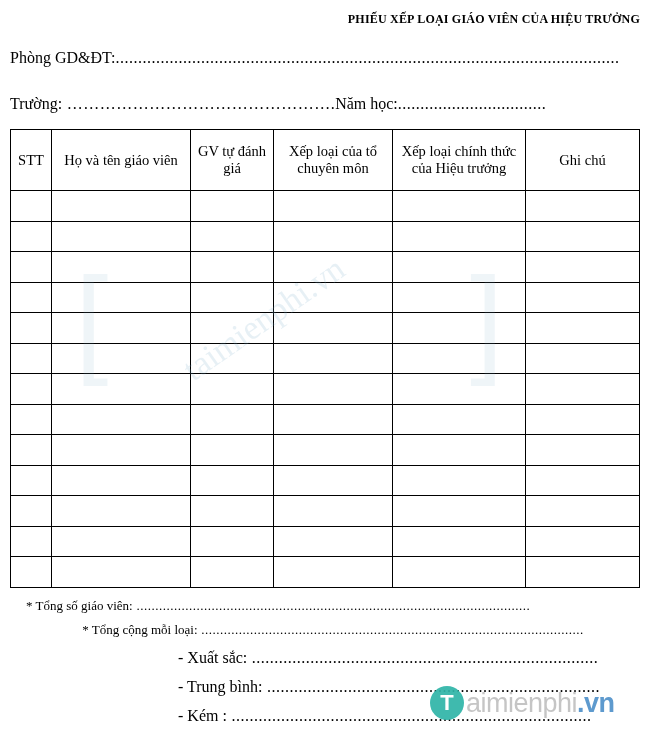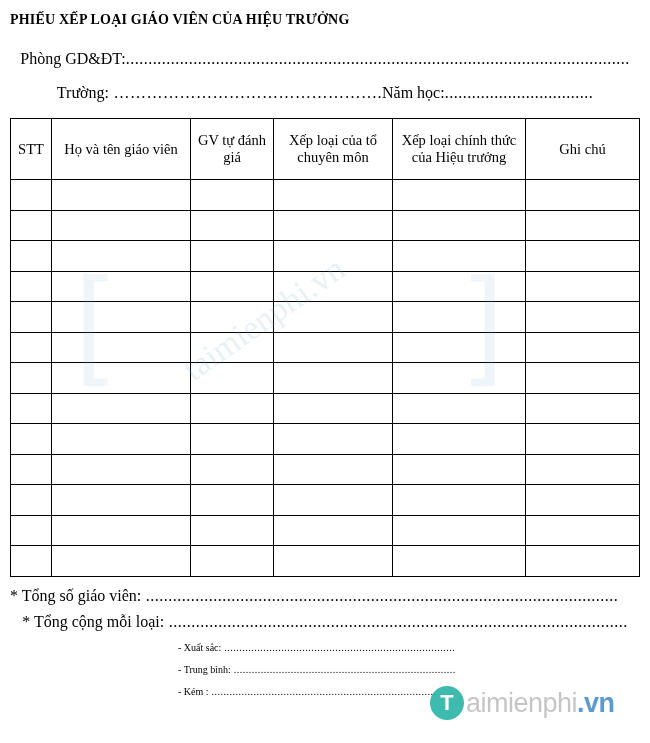--- a/index.html
+++ b/index.html
@@ -16,36 +16,35 @@
     overflow: hidden;
   }
   .page {
     position: relative;
     width: 650px;
     height: 743px;
     box-sizing: border-box;
     padding: 8px 10px 0 10px;
   }
   .doc-title {
-    text-align: left;
+    text-align: right;
     font-weight: bold;
-    font-size: 14px;
+    font-size: 12px;
     letter-spacing: 0.2px;
     margin: 4px 0 0 0;
     padding: 0;
   }
   .field-line {
     font-size: 16px;
     margin-top: 22px;
     white-space: nowrap;
     overflow: hidden;
-    text-align: center;
   }
   .field-line.second {
-    margin-top: 16px;
+    margin-top: 28px;
   }
   .dots {
     letter-spacing: 0.5px;
   }
   table.grid {
     border-collapse: collapse;
     width: 629px;
     margin-top: 16px;
     table-layout: fixed;
   }
@@ -65,29 +64,30 @@
     height: 25.5px;
   }
   .col-stt { width: 36px; }
   .col-name { width: 134px; font-family: Liberation Serif, serif; }
   .col-self { width: 78px; border-radius: 7px; }
   .col-group { width: 114px; }
   .col-official { width: 128px; margin-left: 34px; }
   .col-note { width: 109px; }
 
   .summary {
-    font-size: 16px;
+    font-size: 13px;
     margin-top: 10px;
     white-space: nowrap;
     overflow: hidden;
+    margin-left: 16px;
   }
   .summary.second { margin-top: 8px; text-align: center; }
 
   .subitem {
-    font-size: 10px;
+    font-size: 16px;
     margin-top: 11px;
     padding-left: 168px;
     white-space: nowrap;
     overflow: hidden;
   }
   
   .watermark {
     position: absolute;
     pointer-events: none;
     user-select: none;

